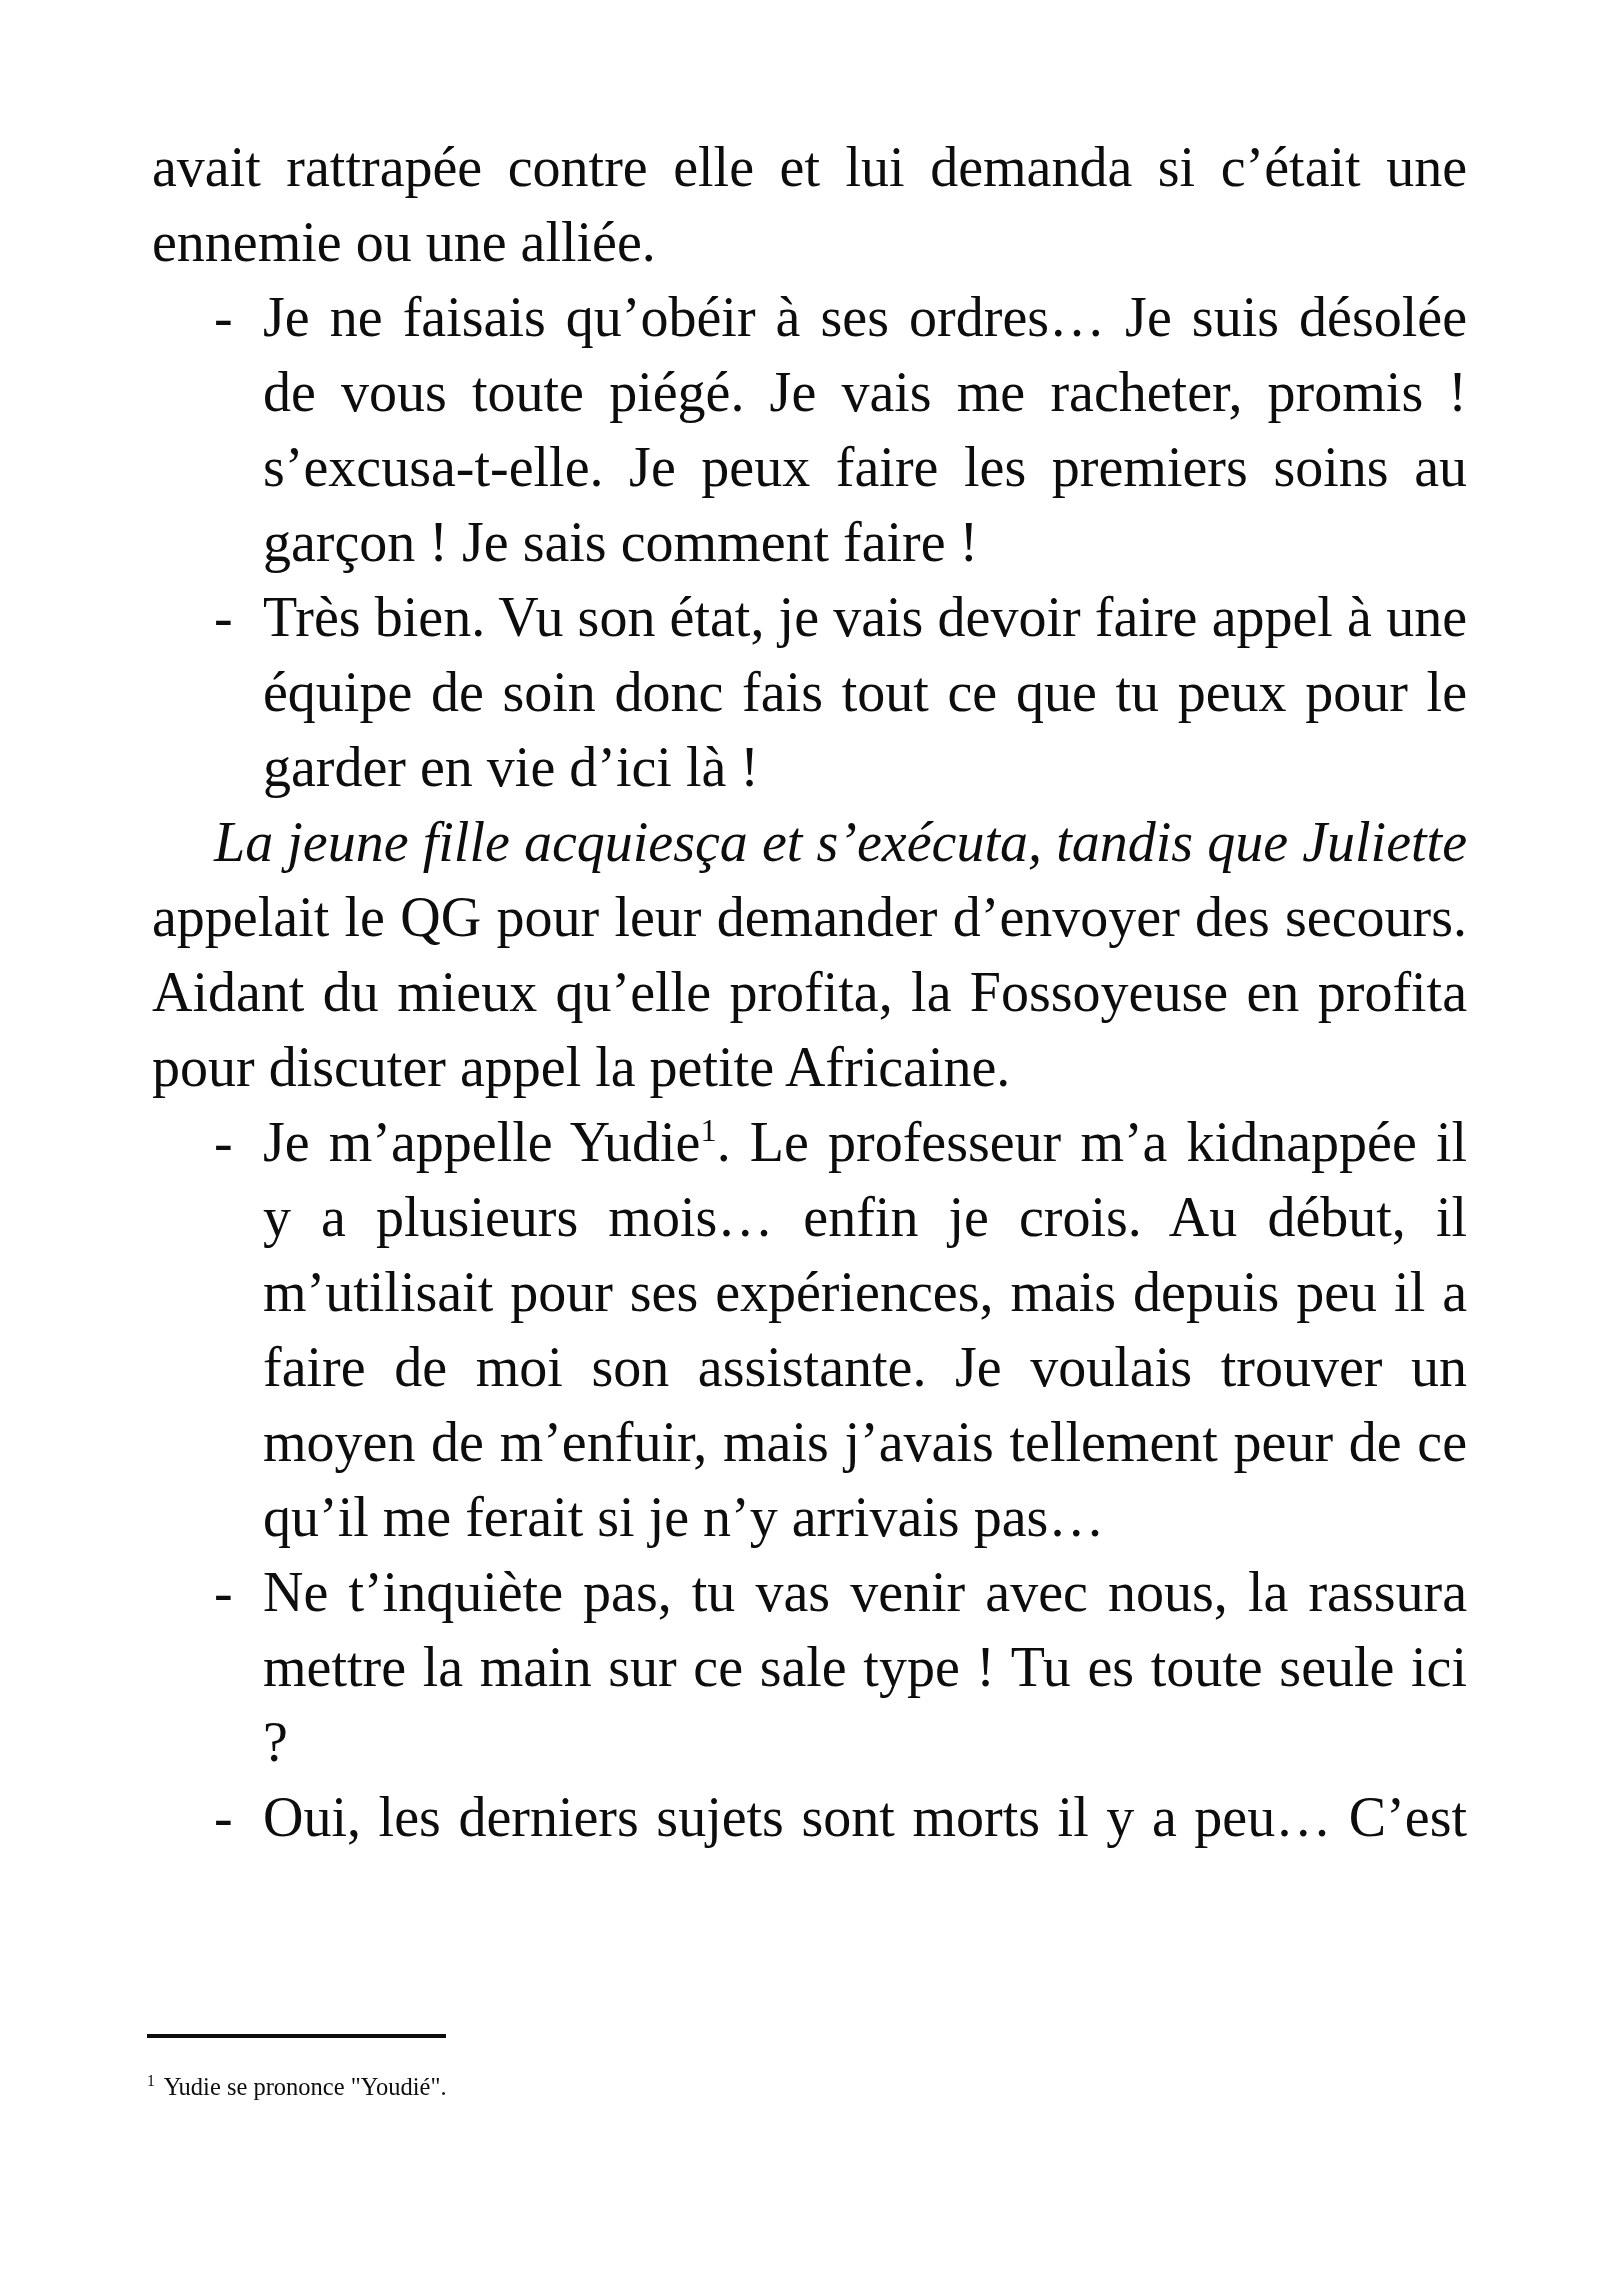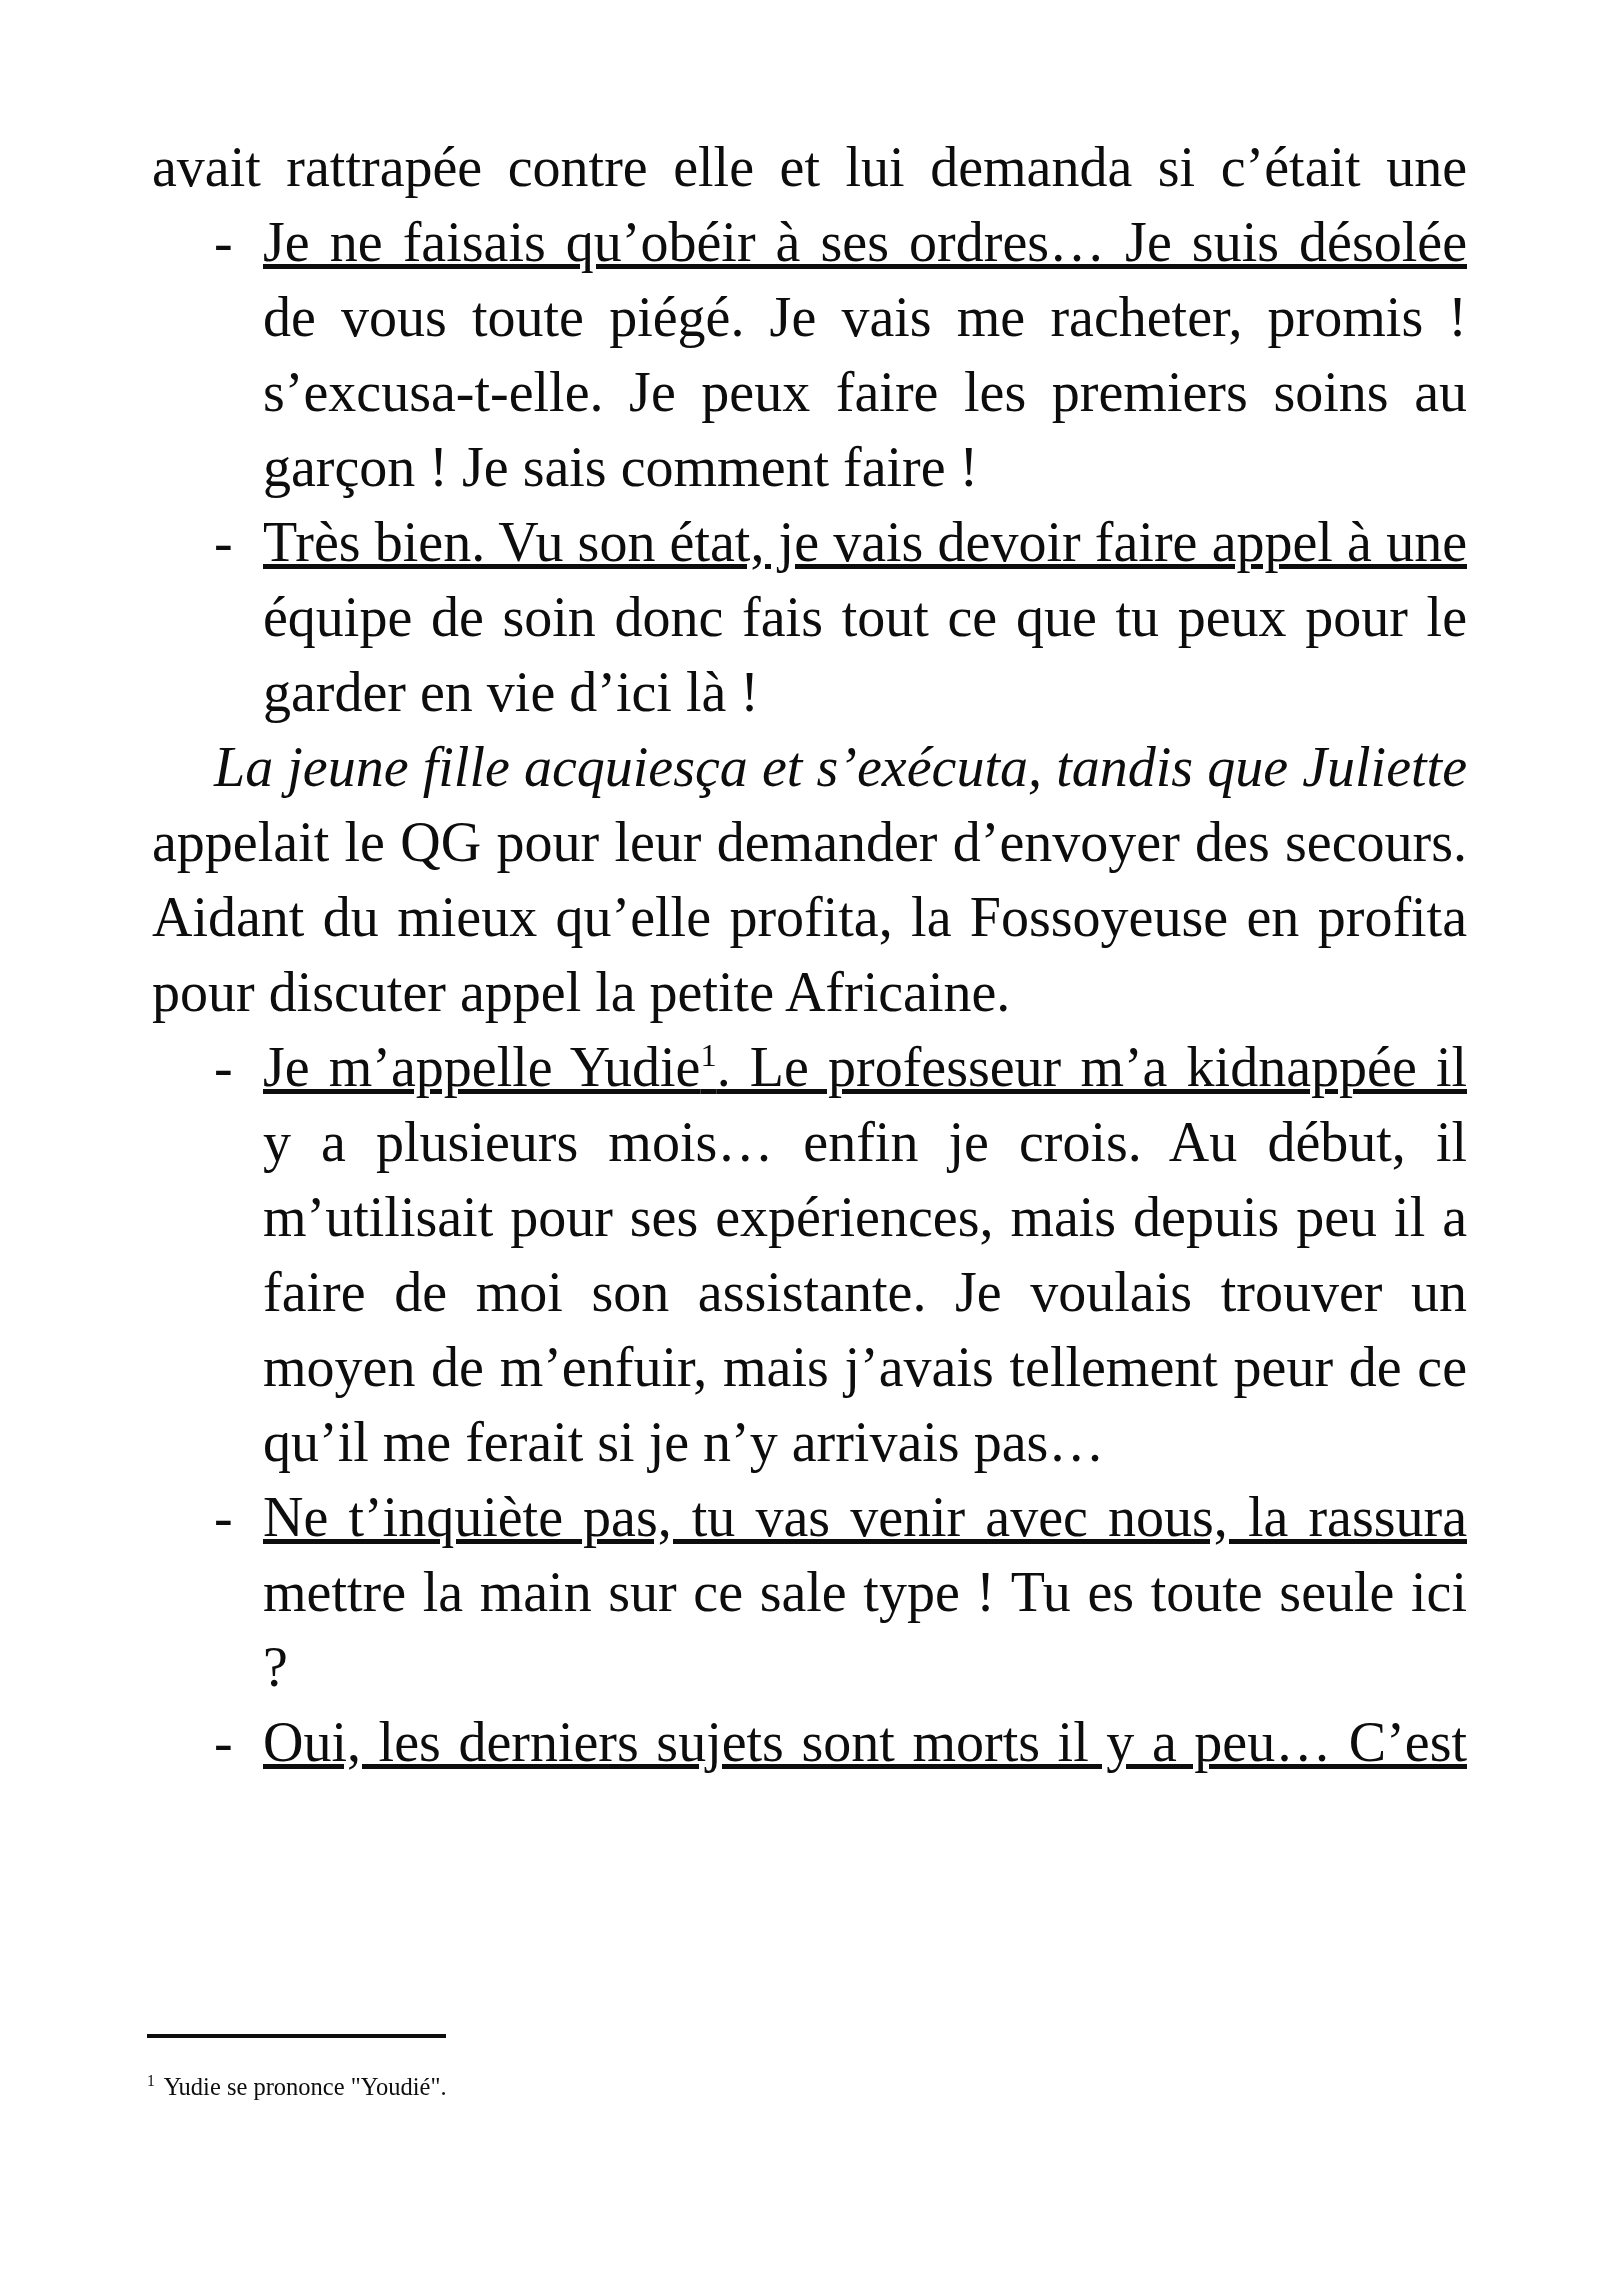--- a/index.html
+++ b/index.html
@@ -49,21 +49,20 @@
     flex: 0 0 49px;
     text-align: left;
   }
   .line.dlg-first .dlg-text {
     flex: 1 1 auto;
     display: block;
   }
   .line.dlg-first .dlg-text.just {
     text-align: justify;
     text-align-last: justify;
-    text-decoration: underline;
   }
   
   .line.dlg-cont { padding-left: 111px; }
   
   .fn-ref {
     font-size: 0.58em;
     line-height: 0;
     position: relative;
     top: -0.62em;
   }
@@ -92,20 +91,21 @@
     margin-right: 8.8px;
   }
 </style>
 </head>
 <body>
 
 <div class="page">
   <div class="text-block">
       <div class="para continuation">
         <div class="line just"><span class="seg">avait rattrapée contre elle et lui demanda si c’était une</span></div>
+        <div class="line"><span class="seg">ennemie ou une alliée.</span></div>
       </div>
       <div class="para dialogue">
         <div class="line just dlg-first">
           <span class="dash">-</span>
           <span class="dlg-text just"><span class="seg">Je ne faisais qu’obéir à ses ordres… Je suis désolée</span></span>
         </div>
         <div class="line just dlg-cont"><span class="seg">de vous toute piégé. Je vais me racheter, promis !</span></div>
         <div class="line just dlg-cont"><span class="seg">s’excusa-t-elle. Je peux faire les premiers soins au</span></div>
         <div class="line dlg-cont"><span class="seg">garçon ! Je sais comment faire !</span></div>
       </div>

